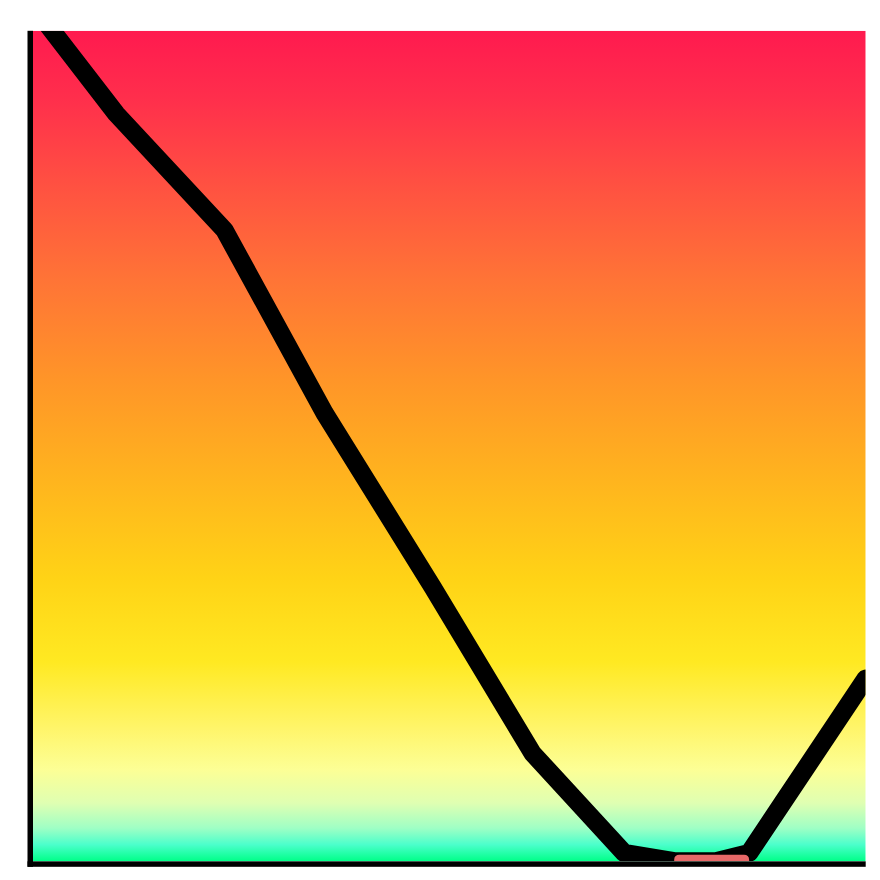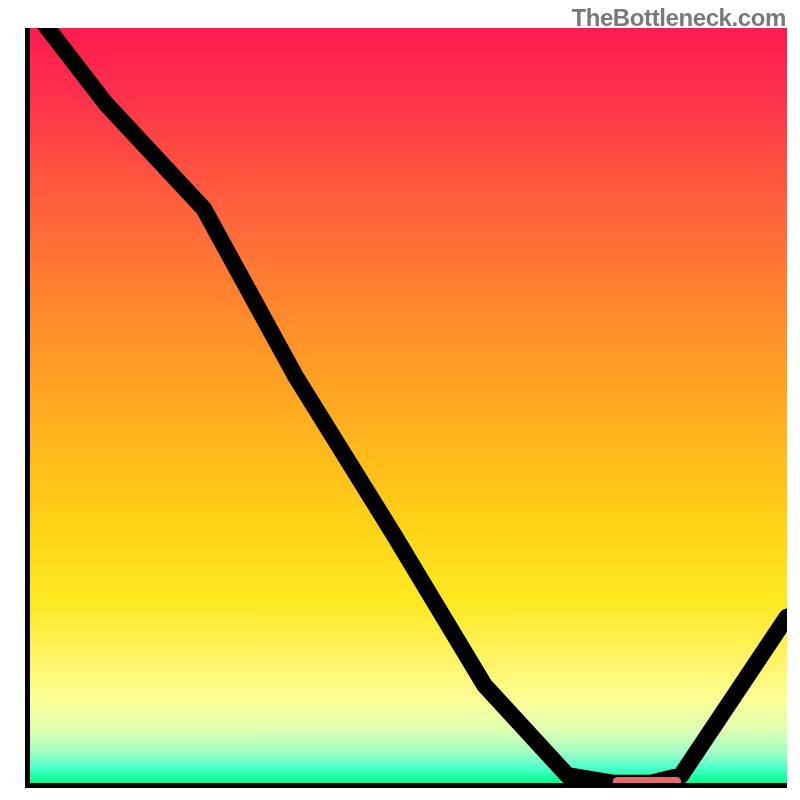--- a/index.html
+++ b/index.html
@@ -69,21 +69,20 @@
   .curve .marker {
     fill: #e76868;
     stroke: none;
   }
 </style>
 </head>
 <body>
 
 <div class="container">
 
-  <div class="watermark">TheBottleneck.com</div>
 
   <div class="axes"></div>
 
   <div class="plot">
     <div class="gradient"></div>
 
     <svg class="curve" viewBox="0 0 100 100" preserveAspectRatio="none">
       <path class="line" d="M0.00 -3.00 L10.00 10.00 L23.00 24.00 L35.00 46.00 L48.00 67.00 L60.00 87.00 L71.00 99.00 L77.00 100.00 L82.00 100.00 L86.00 99.00 L90.00 93.00 L100.00 78.00"></path>
       <rect class="marker" x="77.00" y="99.20" width="9.00" height="1.60" rx="0.6" ry="0.6"></rect>
     </svg>

